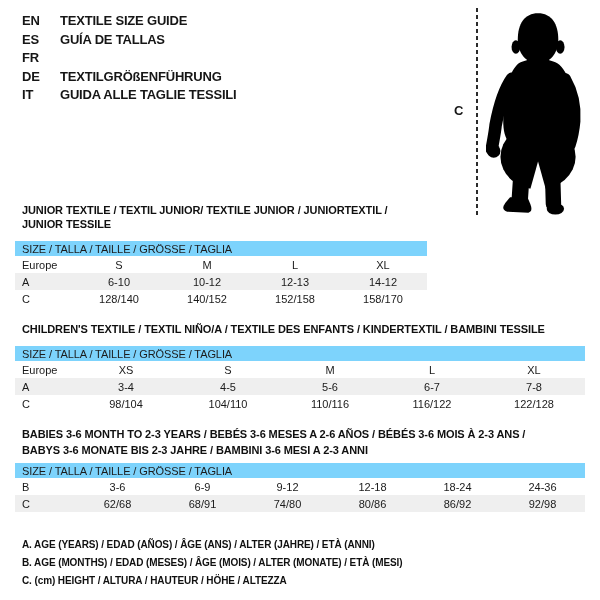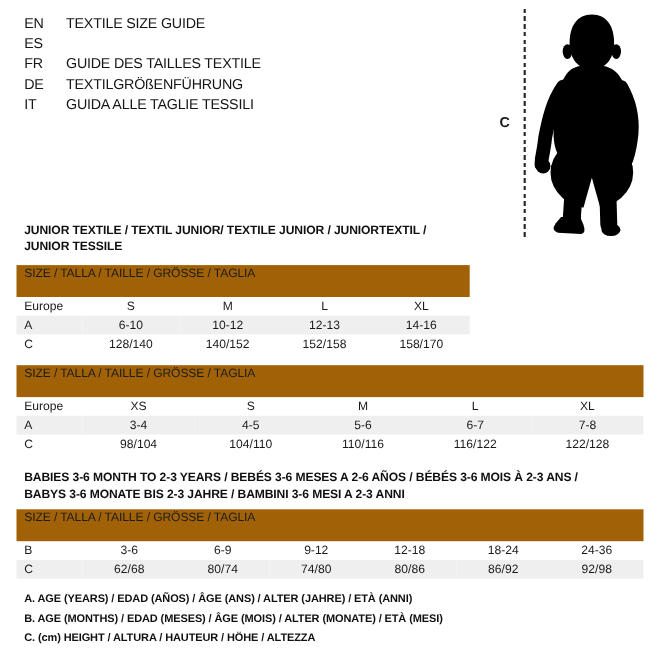--- a/index.html
+++ b/index.html
@@ -3,41 +3,41 @@
 <meta charset="utf-8">
 <style>
   html,body{margin:0;padding:0;}
   body{
     width:600px;height:600px;position:relative;background:#ffffff;
     font-family:"Liberation Sans",sans-serif;color:#161616;overflow:hidden;
     -webkit-font-smoothing:antialiased;
   }
   
   .lang-block{position:absolute;top:12px;left:22px;}
-  .lang-row{display:flex;line-height:18.6px;font-size:13px;font-weight:normal;letter-spacing:-0.2px;}
+  .lang-row{display:flex;line-height:18.6px;font-size:13px;font-weight:bold;letter-spacing:-0.2px;}
   .lang-code{width:38px;flex:0 0 38px;}
   
   .figure{position:absolute;top:5px;left:452px;width:146px;height:212px;}
   .c-label{position:absolute;left:2px;top:98px;font-size:13px;font-weight:bold;}
   .dotted-line{
     position:absolute;left:24px;top:3px;bottom:0;width:2px;
     background:repeating-linear-gradient(to bottom,#2b2b2b 0 4px,transparent 4px 7px);
   }
   .baby-svg{position:absolute;left:34px;top:0;}
   
   .sec{position:absolute;left:15px;}
   .sec1{top:203px;width:412px;}
   .sec2{top:322px;width:570px;}
   .sec3{top:426px;width:570px;}
   .sec-title{margin:0 0 0 7px;font-size:11px;font-weight:bold;letter-spacing:-0.1px;line-height:14px;color:#101010;}
   .sec3 .sec-title{line-height:16px;}
   .title-gap{height:10px;}
   .sec3 .title-gap{height:5px;}
   .size-bar{
-    height:29px;line-height:17px;background:#a16207;color:#1c1c1c;
+    height:15px;line-height:17px;background:#7dd3fc;color:#1c1c1c;
     font-size:11px;padding-left:7px;letter-spacing:-0.1px;
   }
   table.size-table{width:100%;border-collapse:collapse;table-layout:fixed;}
   table.size-table td{height:17px;padding:0;font-size:11px;text-align:center;vertical-align:middle;color:#1a1a1a;}
   table.size-table td.label{text-align:left;padding-left:7px;}
   table.size-table tr.alt{background:#efefef;}
   col.col-label{width:60px;}
   
   .notes{position:absolute;top:536px;left:22px;}
   .note-line{font-size:10px;font-weight:bold;line-height:18px;letter-spacing:-0.1px;color:#101010;}
@@ -45,24 +45,24 @@
 </head>
 <body>
 
 <section class="lang-block">
   <div class="lang-row">
     <span class="lang-code">EN</span>
     <span class="lang-label">TEXTILE SIZE GUIDE</span>
   </div>
   <div class="lang-row">
     <span class="lang-code">ES</span>
+    <span class="lang-label">GUÍA DE TALLAS</span>
   </div>
   <div class="lang-row">
     <span class="lang-code">FR</span>
-    <span class="lang-label">GUIDE DES TAILLES TEXTILE</span>
   </div>
   <div class="lang-row">
     <span class="lang-code">DE</span>
     <span class="lang-label">TEXTILGRÖßENFÜHRUNG</span>
   </div>
   <div class="lang-row">
     <span class="lang-code">IT</span>
     <span class="lang-label">GUIDA ALLE TAGLIE TESSILI</span>
   </div>
 </section>
@@ -116,34 +116,35 @@
         <td>S</td>
         <td>M</td>
         <td>L</td>
         <td>XL</td>
       </tr>
       <tr class="alt">
         <td class="label">A</td>
         <td>6-10</td>
         <td>10-12</td>
         <td>12-13</td>
-        <td>14-16</td>
+        <td>14-12</td>
       </tr>
       <tr>
         <td class="label">C</td>
         <td>128/140</td>
         <td>140/152</td>
         <td>152/158</td>
         <td>158/170</td>
       </tr>
     </tbody>
   </table>
 </section>
 
 <section class="sec sec2">
+  <h2 class="sec-title">CHILDREN'S TEXTILE / TEXTIL NIÑO/A / TEXTILE DES ENFANTS / KINDERTEXTIL / BAMBINI TESSILE</h2>
   <div class="title-gap"></div>
   <div class="size-bar">SIZE / TALLA / TAILLE / GRÖSSE / TAGLIA</div>
   <table class="size-table">
     <colgroup>
         <col class="col-label">
         <col>
         <col>
         <col>
         <col>
         <col>
@@ -198,21 +199,21 @@
         <td>3-6</td>
         <td>6-9</td>
         <td>9-12</td>
         <td>12-18</td>
         <td>18-24</td>
         <td>24-36</td>
       </tr>
       <tr class="alt">
         <td class="label">C</td>
         <td>62/68</td>
-        <td>80/74</td>
+        <td>68/91</td>
         <td>74/80</td>
         <td>80/86</td>
         <td>86/92</td>
         <td>92/98</td>
       </tr>
     </tbody>
   </table>
 </section>
 
 <section class="notes">

